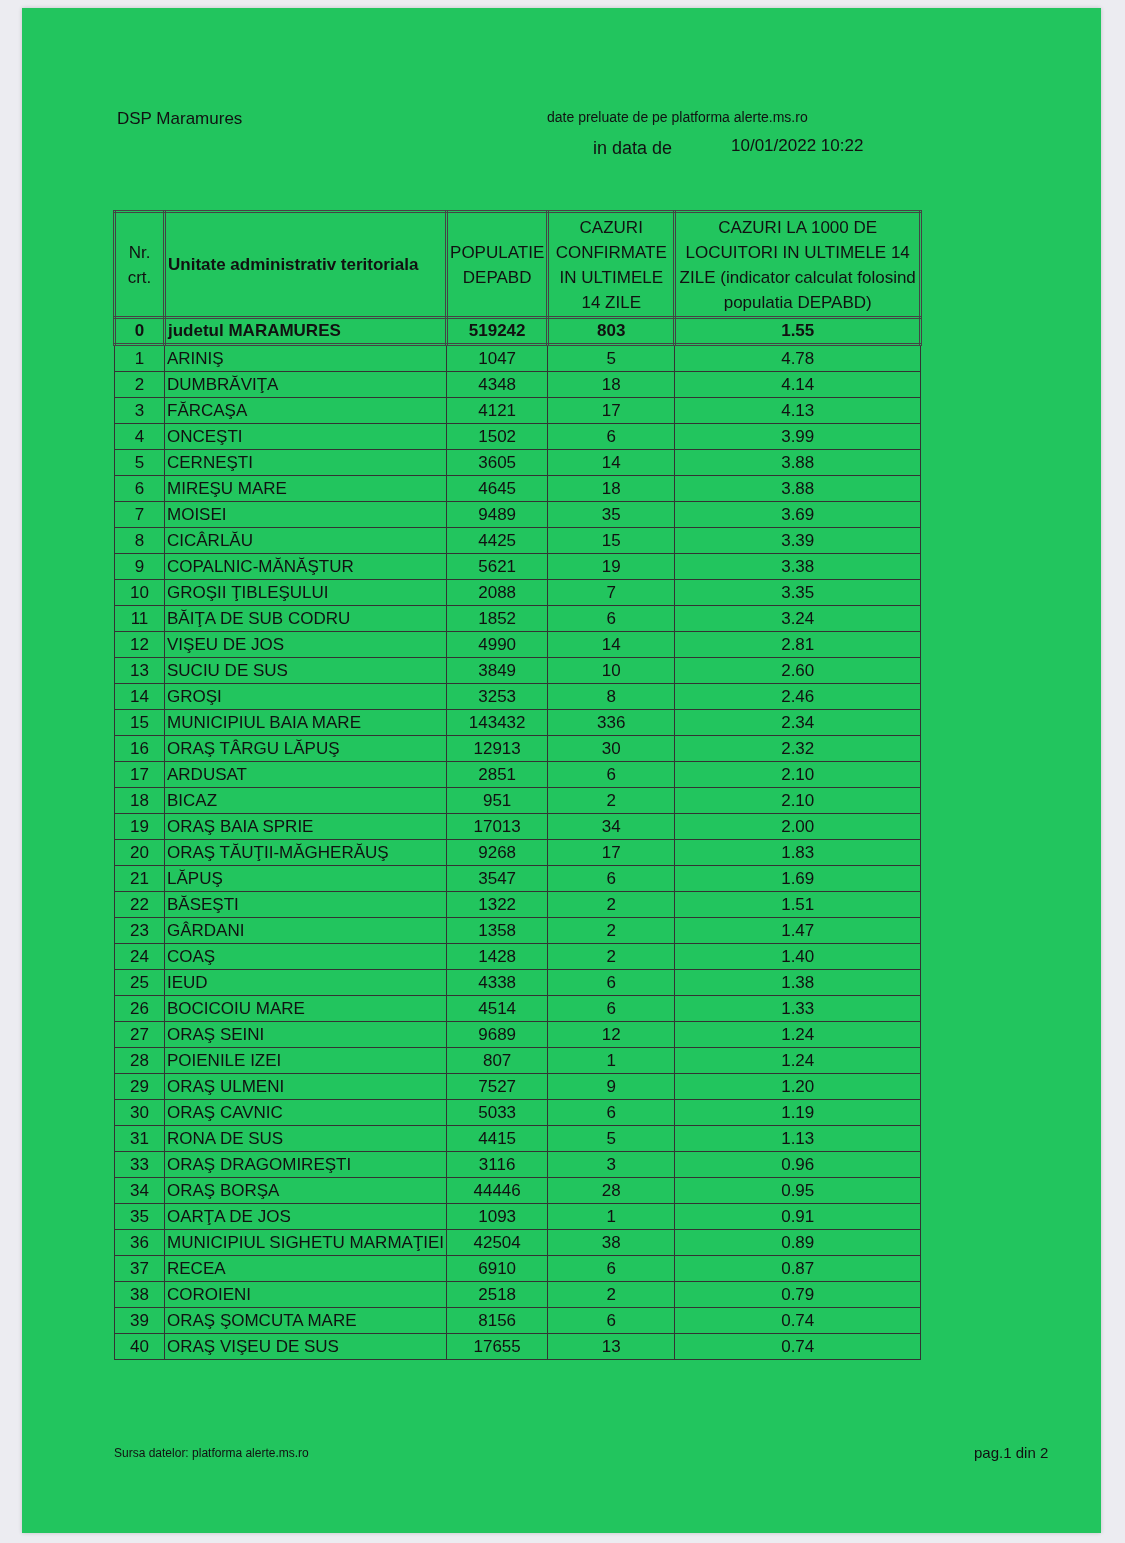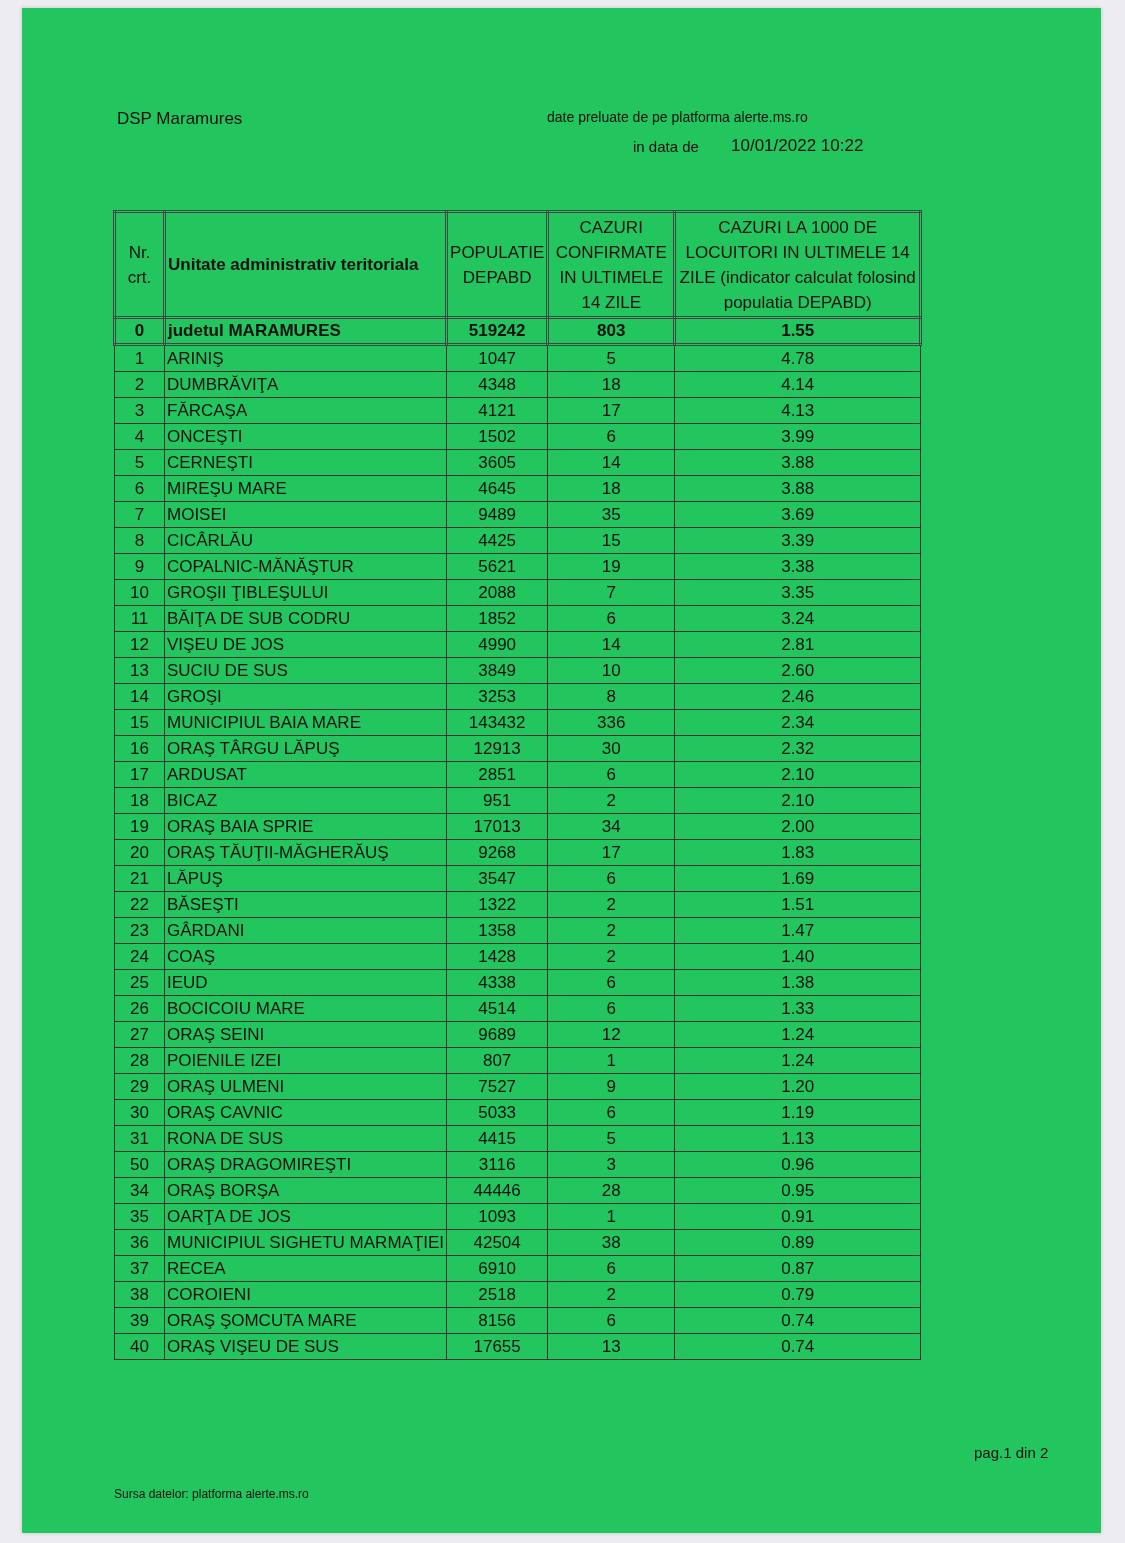--- a/index.html
+++ b/index.html
@@ -21,22 +21,21 @@
   .hdr-left {
     position: absolute; left: 95px; top: 101px;
     font-size: 17px;
   }
   .hdr-right {
     position: absolute; left: 525px; top: 101px;
     font-size: 14px;
   }
   .hdr-date-label {
     position: absolute; left: 571px; top: 130px;
-    font-size: 15px;
-    margin-left: 40px;
+    font-size: 18px;
   }
   .hdr-date-value {
     position: absolute; left: 709px; top: 128px;
     font-size: 17px;
   }
   .tbl-wrap {
     position: absolute; left: 91px; top: 202px;
   }
   table {
     border-collapse: collapse;
@@ -67,21 +66,21 @@
     line-height: 24px;
   }
   td.c { text-align: center; }
   td.l { text-align: left; }
   .col0 { width: 50px; }
   .col1 { width: 272px; }
   .col2 { width: 97px; }
   .col3 { width: 127px; }
   .col4 { width: 246px; }
   .foot-left {
-    position: absolute; left: 92px; top: 1479px;
+    position: absolute; left: 92px; top: 1438px;
     font-size: 12px;
   }
   .foot-right {
     position: absolute; left: 952px; top: 1436px;
     font-size: 15px;
   }
 </style>
 </head>
 <body>
 
@@ -328,21 +327,21 @@
             <td class="c">1.19</td>
           </tr>
           <tr>
             <td class="c">31</td>
             <td class="l">RONA DE SUS</td>
             <td class="c">4415</td>
             <td class="c">5</td>
             <td class="c">1.13</td>
           </tr>
           <tr>
-            <td class="c">50</td>
+            <td class="c">33</td>
             <td class="l">ORAŞ DRAGOMIREŞTI</td>
             <td class="c">3116</td>
             <td class="c">3</td>
             <td class="c">0.96</td>
           </tr>
           <tr>
             <td class="c">34</td>
             <td class="l">ORAŞ BORŞA</td>
             <td class="c">44446</td>
             <td class="c">28</td>

